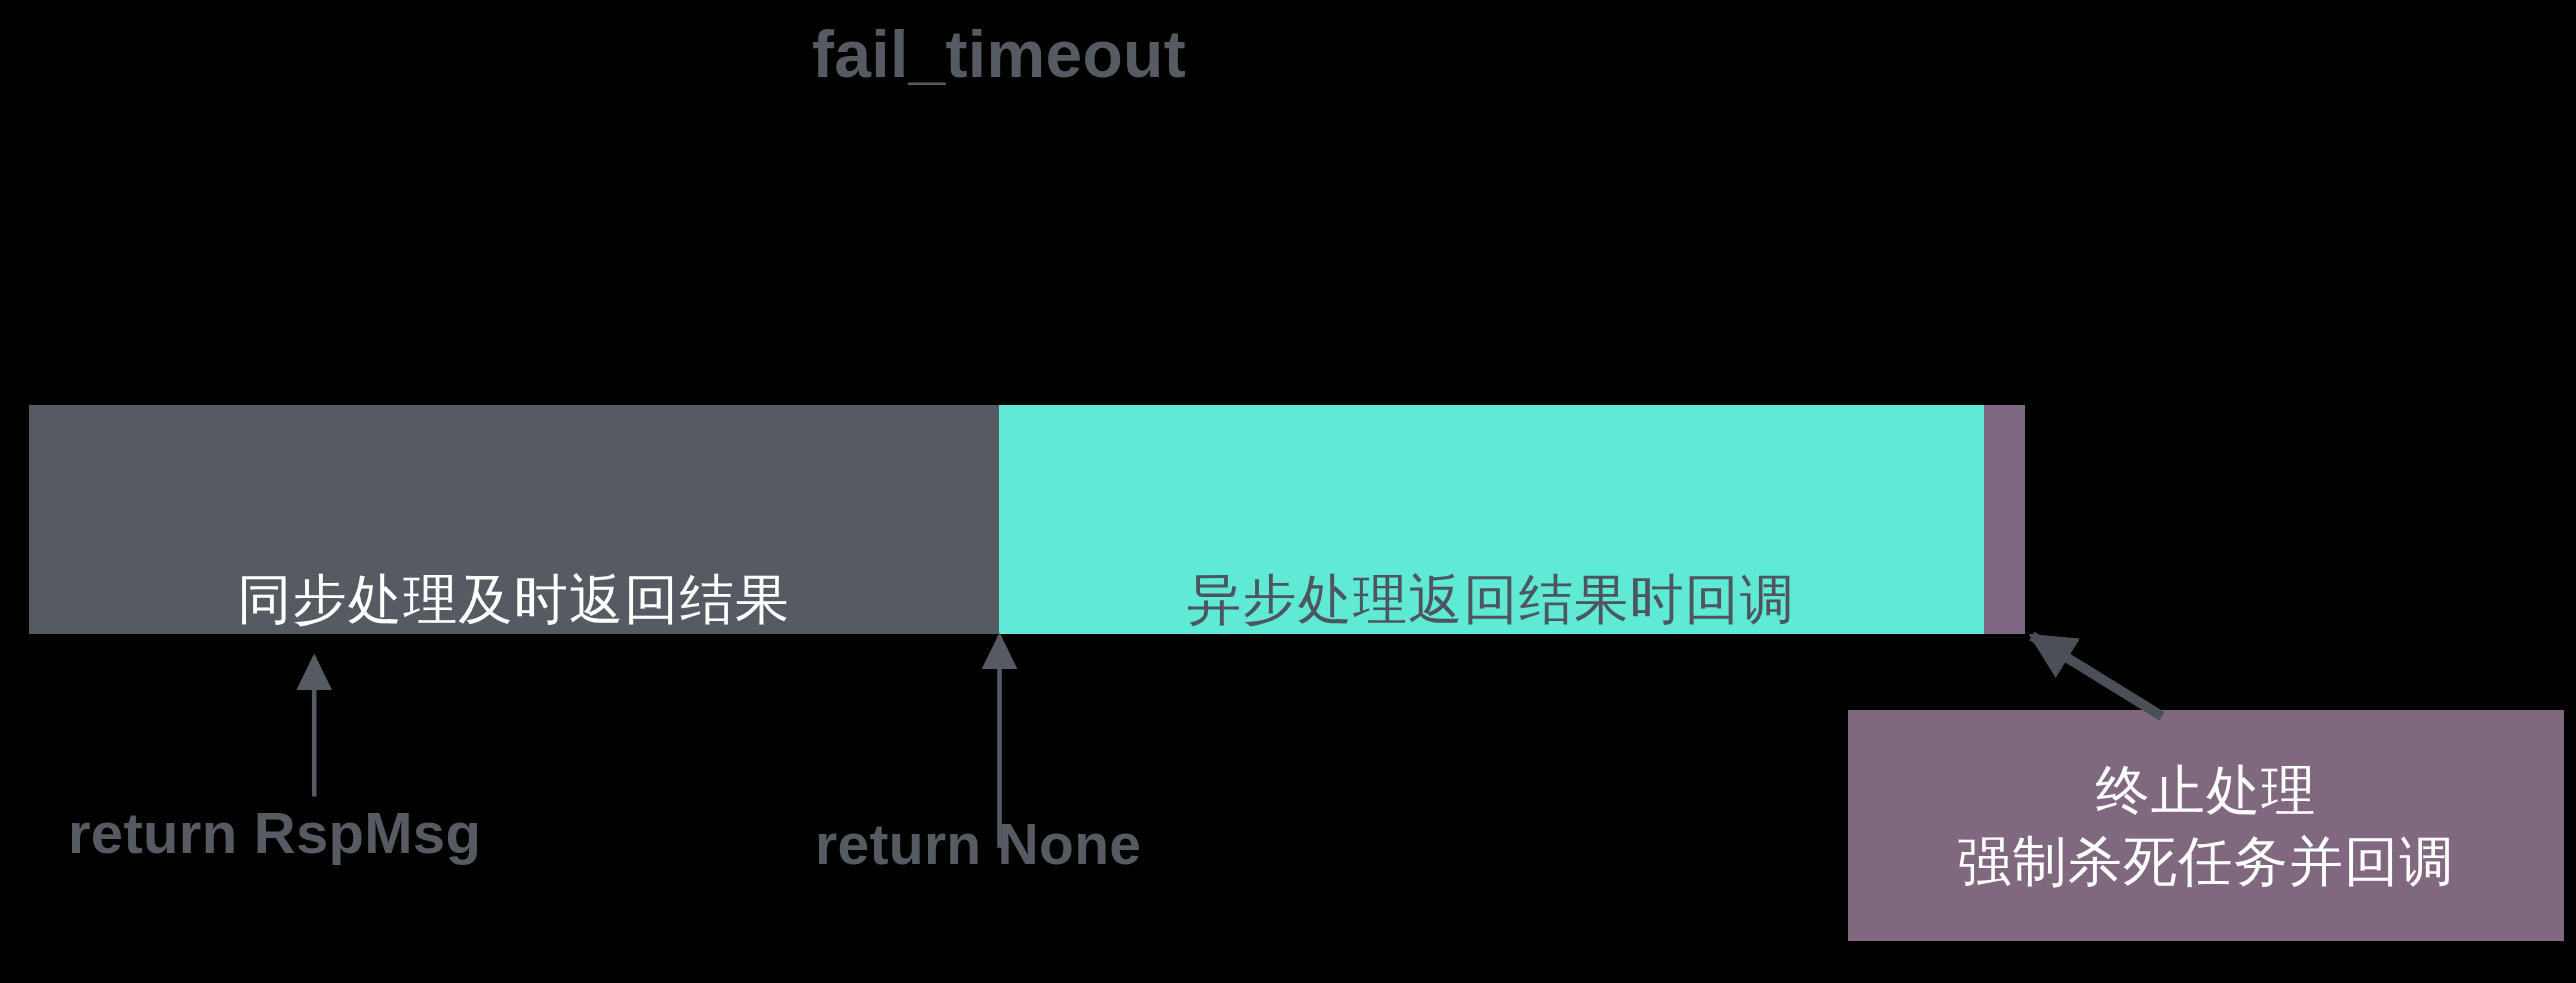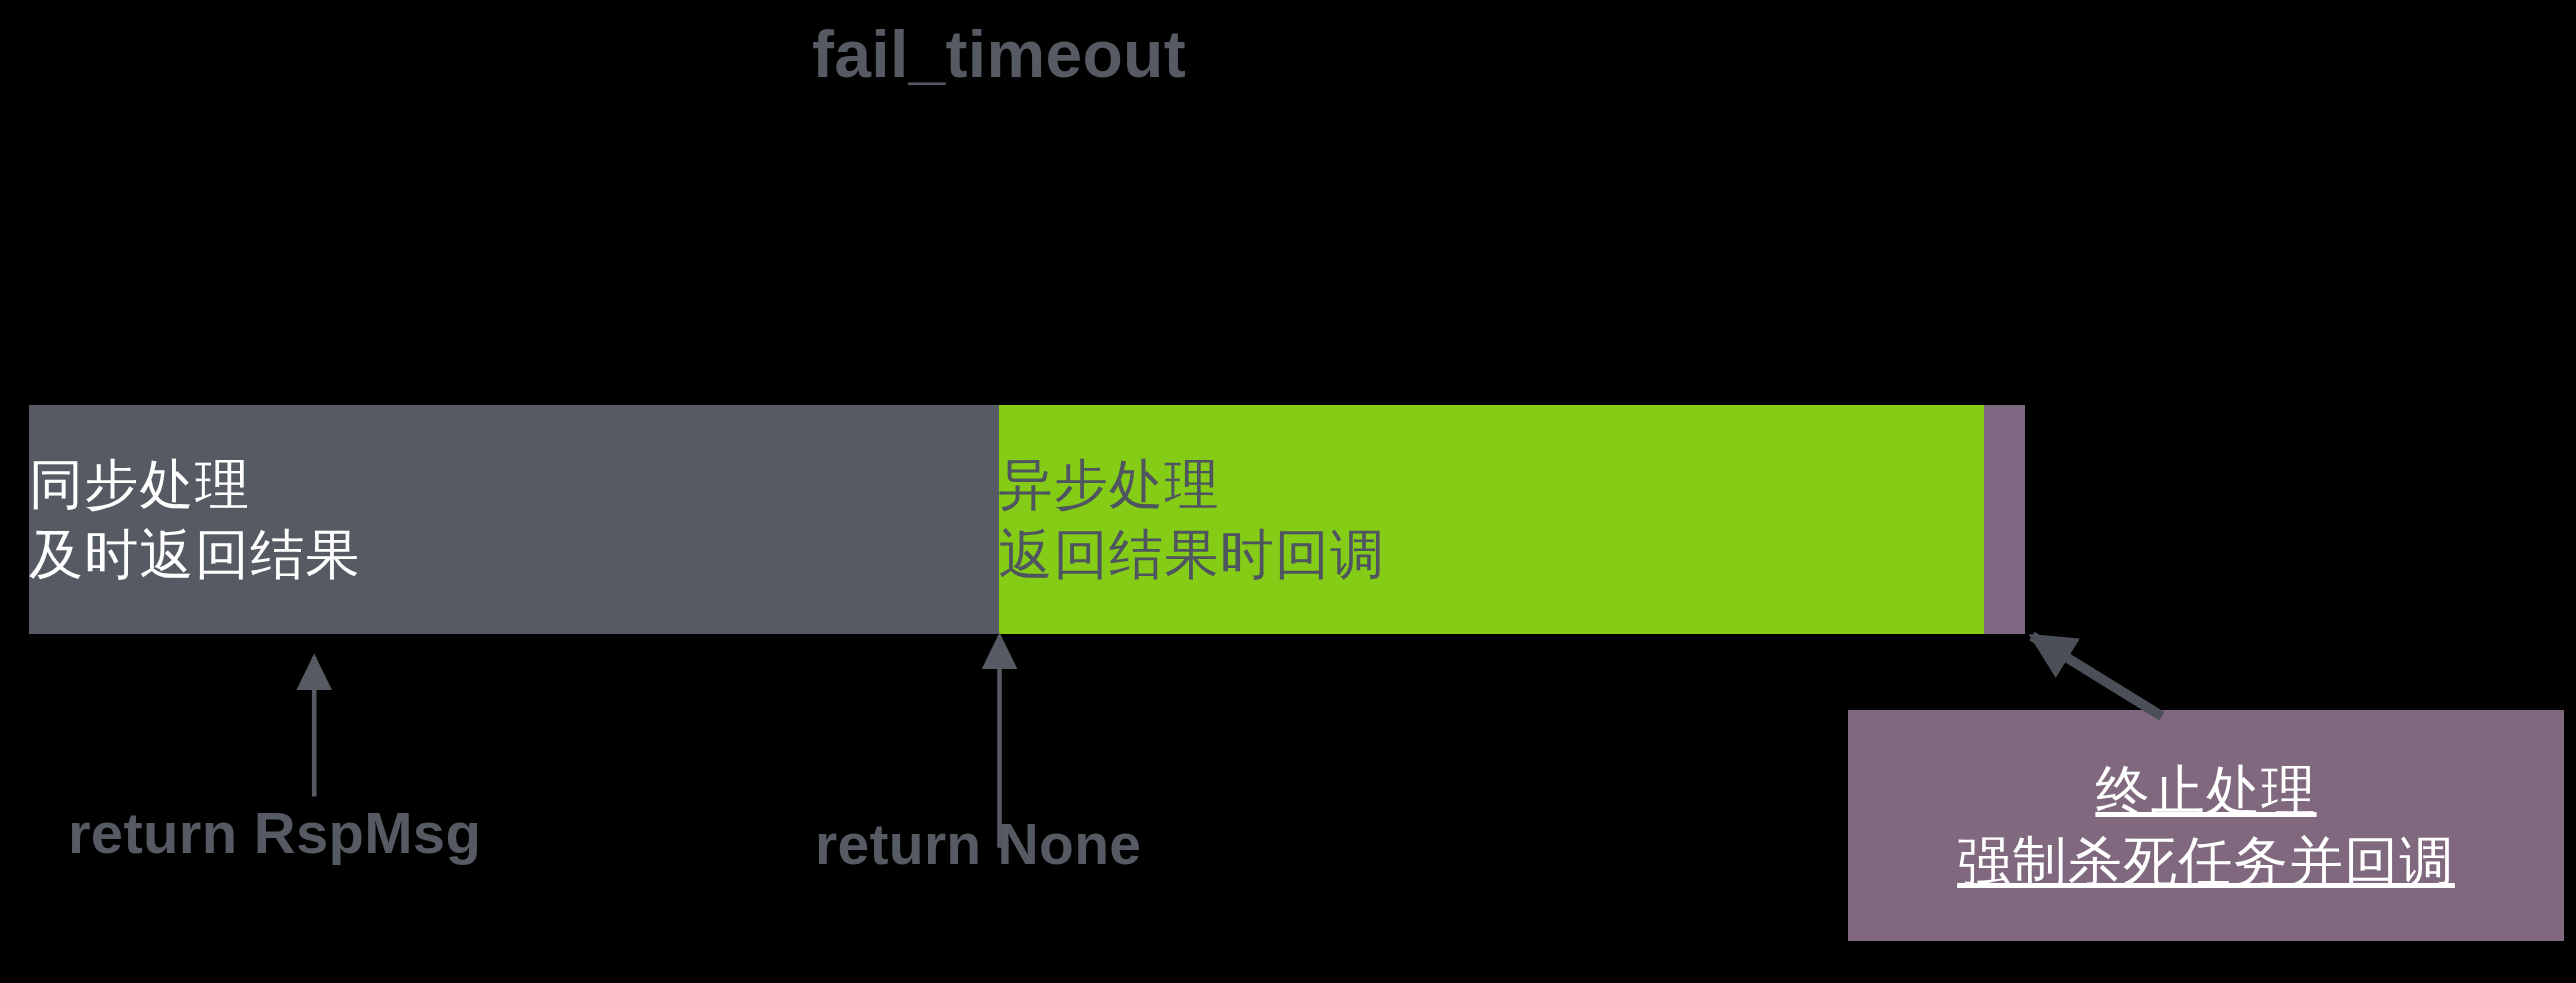--- a/index.html
+++ b/index.html
@@ -59,34 +59,34 @@
     left: 29px;
     top: 405px;
     width: 1996px;
     height: 229px;
     display: flex;
     flex-direction: row;
     align-items: stretch;
   }
   .bar-segment {
     display: flex;
-    flex-direction: column;
-    align-items: flex-start;
+    flex-direction: row;
+    align-items: flex-end;
     justify-content: center;
     overflow: hidden;
     box-sizing: border-box;
   }
   #segment-sync {
     width: 970px;
     background: #555a63;
     color: #ffffff;
   }
   #segment-async {
     width: 986px;
-    background: #84cc16;
+    background: #5eead4;
     color: #4f5560;
   }
   #segment-terminate-sliver {
     width: 41px;
     background: #7f6882;
   }
   .seg-line {
     font-size: 54px;
     line-height: 1.28;
     font-weight: 400;
@@ -101,21 +101,20 @@
     top: 710px;
     width: 716px;
     height: 231px;
     background: #80697f;
     color: #ffffff;
     display: flex;
     flex-direction: column;
     align-items: center;
     justify-content: center;
     box-sizing: border-box;
-    text-decoration: underline;
   }
   .callout-line {
     font-size: 54px;
     line-height: 1.3;
     white-space: nowrap;
     letter-spacing: 1.3px;
   }
 
   
   #connectors {

